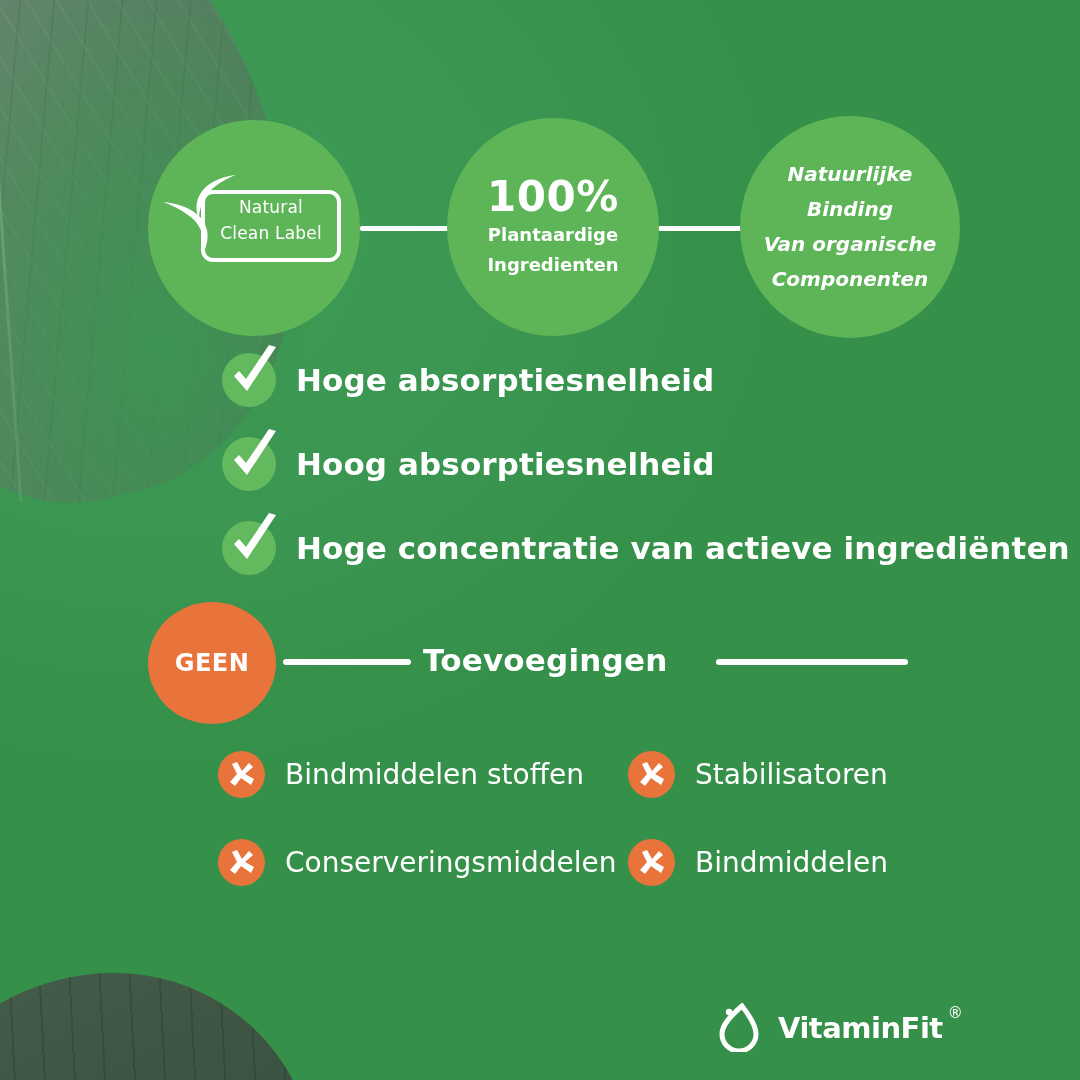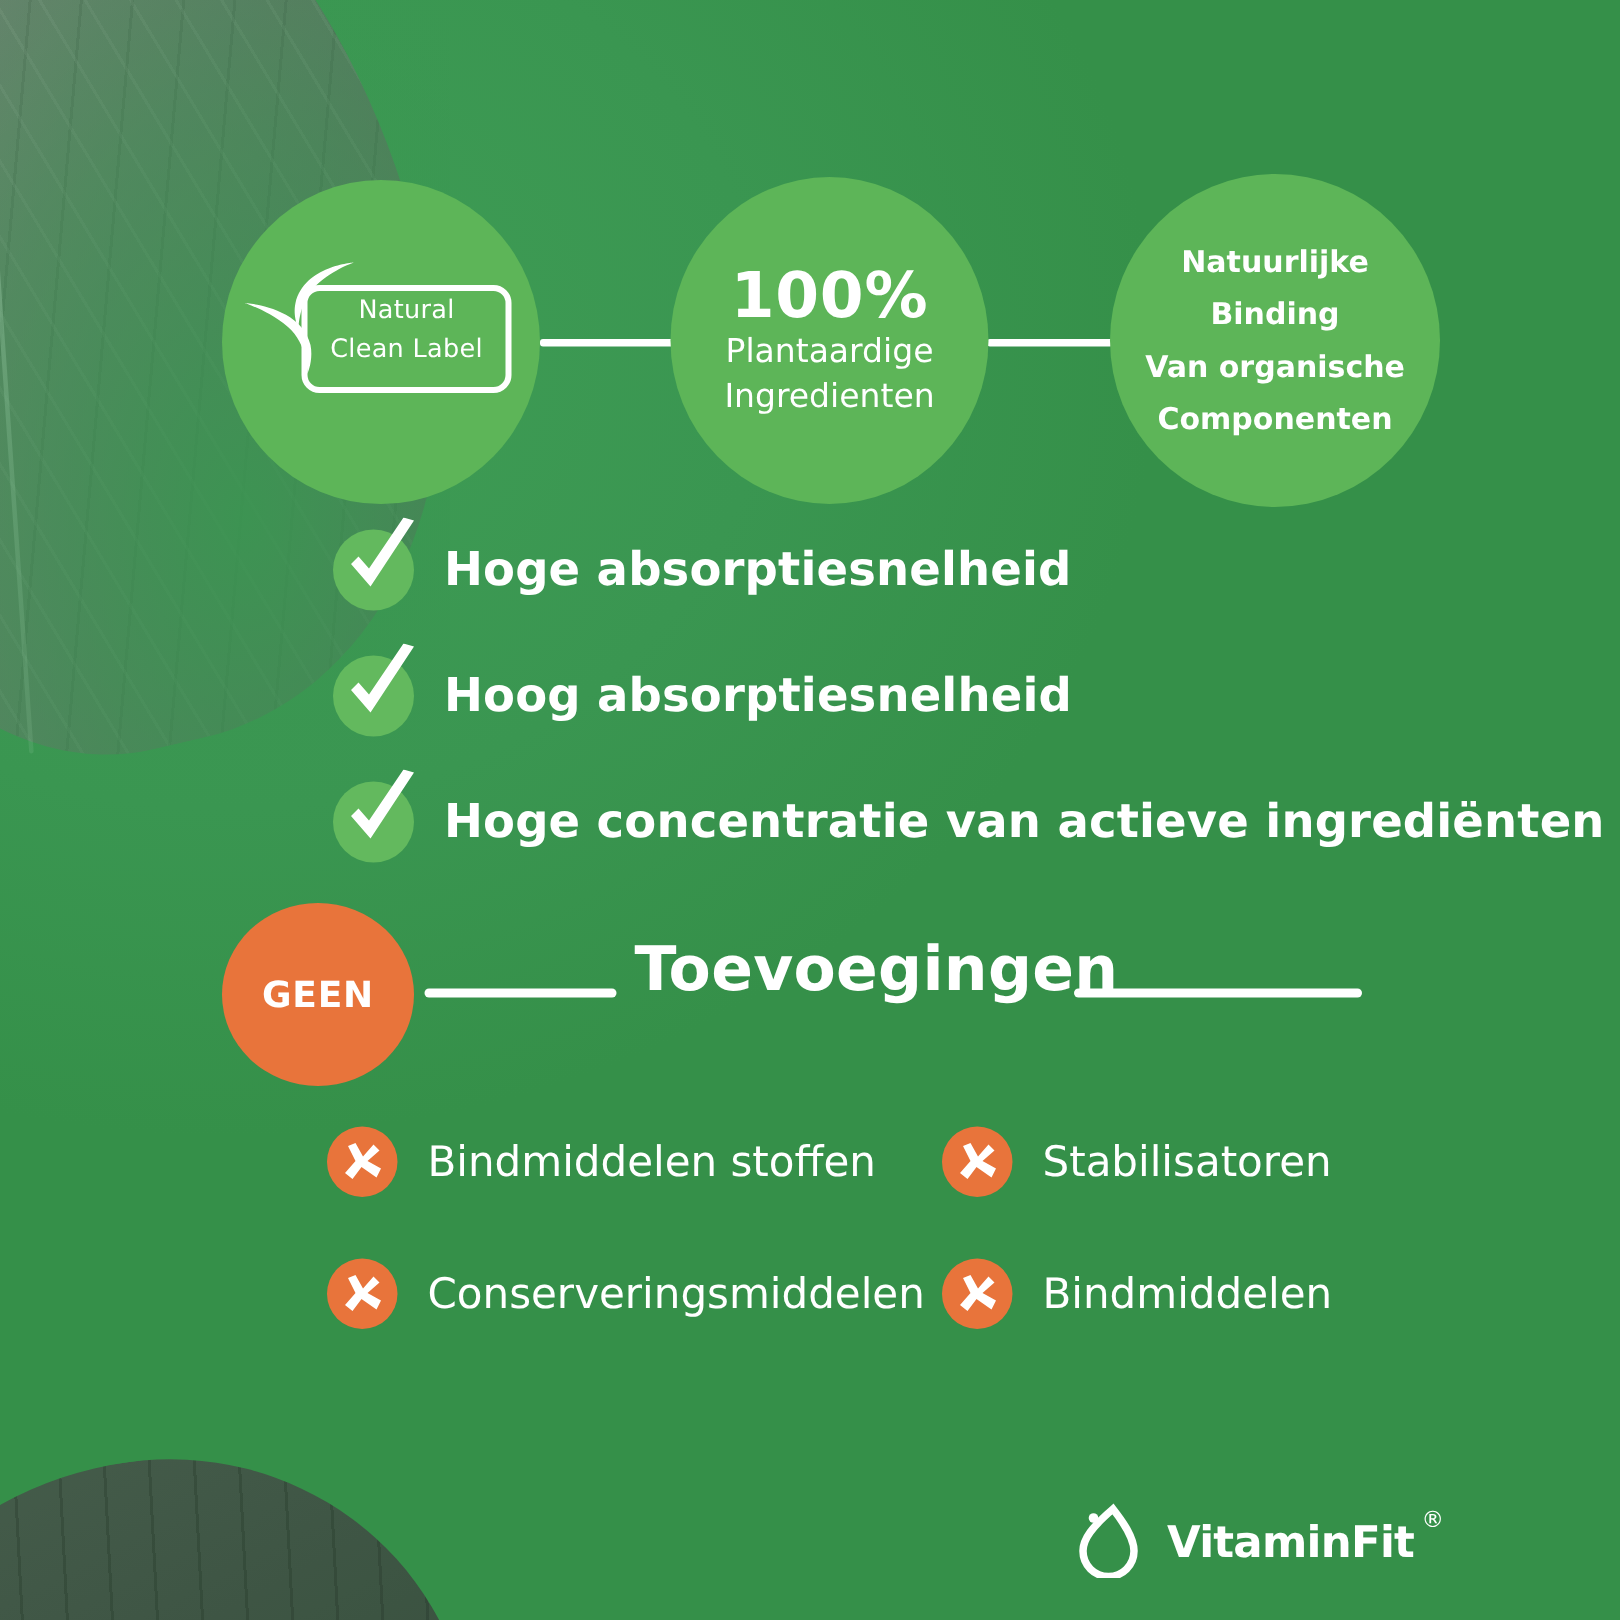--- a/index.html
+++ b/index.html
@@ -50,21 +50,21 @@
 
   
   .circle{
     position:absolute;border-radius:50%;
     background:#5db558;
     display:flex;align-items:center;justify-content:center;
     text-align:center;color:#ffffff;
   }
   #c1{left:148px;top:120px;width:212px;height:216px;}
   #c2{left:447px;top:118px;width:212px;height:218px;}
-  #c3{left:740px;top:116px;width:220px;height:222px;}
+  #c3{left:740px;top:116px;width:220px;height:222px;font-style:italic;}
 
   .connector{
     position:absolute;height:5px;background:#ffffff;border-radius:2px;
   }
   #conn1{left:360px;top:226px;width:90px;}
   #conn2{left:658px;top:226px;width:84px;}
 
   
   .ncl{position:relative;width:190px;height:120px;}
   .ncl-box{
@@ -78,21 +78,21 @@
     letter-spacing:.2px;
   }
   .leaf-glyph{position:absolute;}
   .leaf-a{left:34px;top:4px;}
   .leaf-b{left:2px;top:30px;}
 
   .pct{
     font-size:42px;font-weight:700;line-height:46px;letter-spacing:.5px;
   }
   .pct-sub{
-    font-size:22px;font-weight:400;line-height:30px;
+    font-size:18px;font-weight:700;line-height:30px;
   }
   .c3-text{
     font-size:20px;font-weight:700;line-height:35px;
   }
 
   
   .check-list{position:absolute;left:222px;top:352px;width:760px;}
   .check-row{display:flex;align-items:center;height:56px;margin-bottom:28px;position:relative;}
   .check-badge{
     position:relative;width:54px;height:54px;border-radius:50%;
@@ -110,22 +110,22 @@
   .geen-wrap{position:absolute;left:148px;top:602px;width:790px;height:122px;}
   .geen-circle{
     position:absolute;left:0;top:0;width:128px;height:122px;border-radius:50%;
     background:#e8743b;display:flex;align-items:center;justify-content:center;
   }
   .geen-label{
     color:#fff;font-size:24px;font-weight:700;letter-spacing:.5px;
   }
   .geen-line-a{position:absolute;left:135px;top:57px;width:128px;height:6px;background:#fff;border-radius:3px;}
   .geen-title{
-    position:absolute;left:275px;top:20px;color:#fff;
-    font-size:41px;font-weight:800;letter-spacing:.2px;
+    position:absolute;left:275px;top:40px;color:#fff;
+    font-size:31px;font-weight:800;letter-spacing:.2px;
   }
   .geen-line-b{position:absolute;left:568px;top:57px;width:192px;height:6px;background:#fff;border-radius:3px;}
 
   
   .x-grid{position:absolute;left:218px;top:746px;width:830px;}
   .x-row{display:flex;align-items:center;height:56px;margin-bottom:32px;}
   .x-cell{display:flex;align-items:center;}
   .x-cell.left{width:410px;flex:0 0 auto;}
   .x-badge{
     width:47px;height:47px;border-radius:50%;background:#e8743b;

